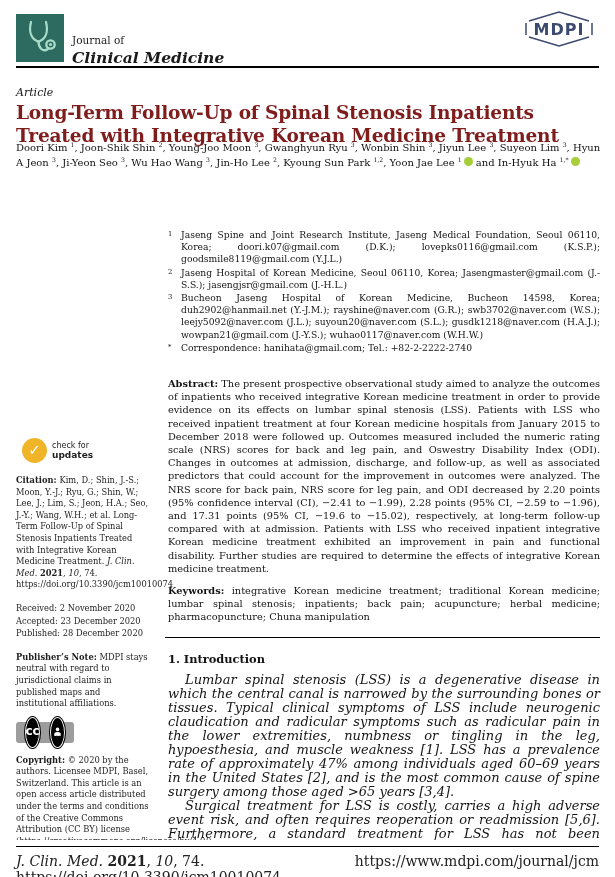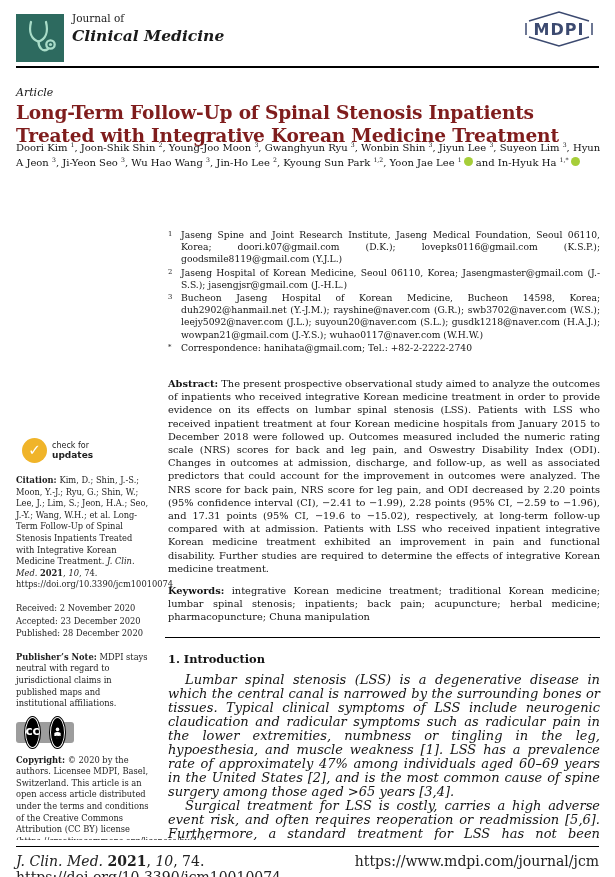--- a/index.html
+++ b/index.html
@@ -5,21 +5,21 @@
   * { margin:0; padding:0; box-sizing:border-box; }
   html,body { background:#e8e8e8; }
   .page {
     position:relative; width:615px; height:877px; margin:0 auto;
     background:#ffffff; overflow:hidden;
     font-family:"DejaVu Serif", serif; color:#141414;
     -webkit-font-smoothing:antialiased;
   }
   
   .logo-box { position:absolute; left:16px; top:14px; width:48px; height:48px; background:#2d6a5f; }
-  .journal-text { position:absolute; left:72px; top:12px; }
+  .journal-text { position:absolute; left:72px; top:34px; }
   .journal-prefix { font-size:10.5px; color:#222; }
   .journal-name { font-size:15.5px; font-weight:bold; font-style:italic; margin-top:2px; color:#1a1a1a; }
   .mdpi-logo { position:absolute; right:16px; top:9px; width:80px; height:40px; }
   .header-rule { position:absolute; left:16px; right:16px; top:66px; height:2px; background:#000; }
   
   .article-label { position:absolute; left:16px; top:86px; font-style:italic; font-size:11px; }
   .paper-title { position:absolute; left:16px; top:102px; width:586px; font-size:18.6px; font-weight:bold; line-height:1.23; letter-spacing:-0.2px; color:#7f1d1d; }
   .authors { position:absolute; left:16px; top:140px; width:586px; font-size:10px; font-weight:normal; line-height:1.52; color:#111; }
   
   .main-col { position:absolute; left:168px; top:229px; width:432px; }

